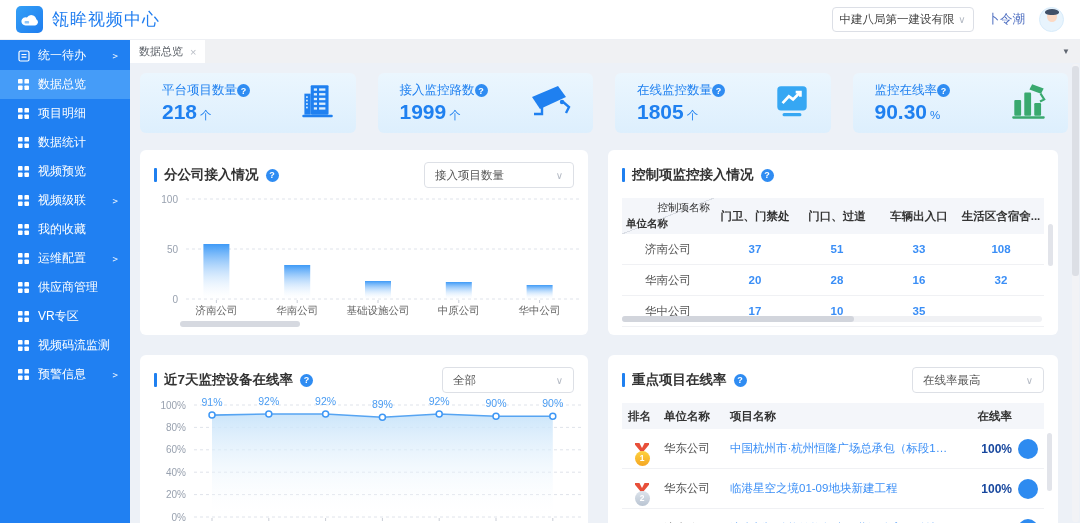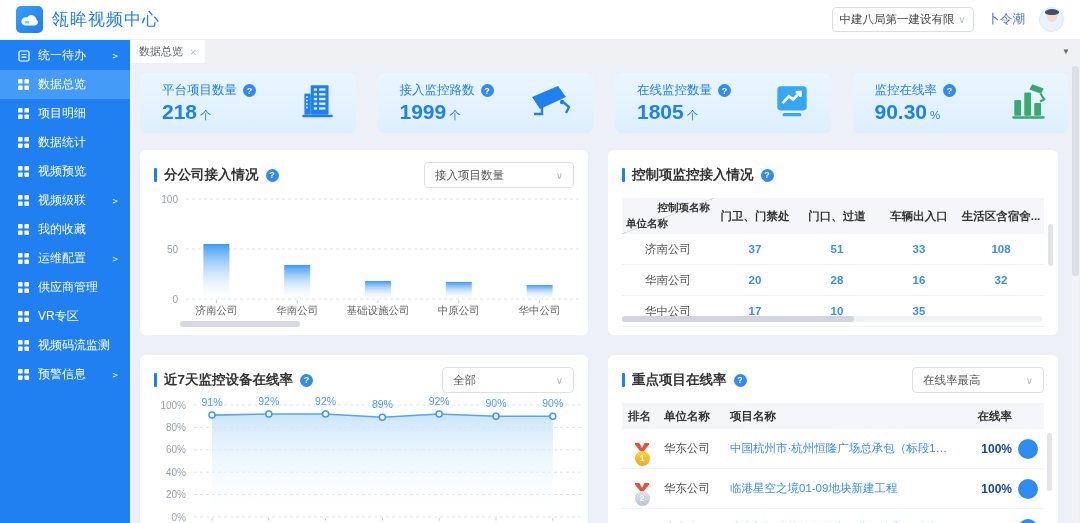--- a/index.html
+++ b/index.html
@@ -25,21 +25,21 @@
 .side-item .lbl{flex:1;white-space:nowrap;overflow:hidden}
 .side-item .arrow{font-size:9px;color:rgba(255,255,255,.9);font-family:"DejaVu Sans Mono",monospace}
 
 .tabbar{position:absolute;left:130px;top:40px;width:950px;height:23px;background:#f0f1f3;display:flex;align-items:stretch;z-index:4}
 .tab{background:#fff;display:flex;align-items:center;padding:0 9px;font-size:11px;color:#5a5f66;gap:7px;cursor:pointer}
 .tab-close{color:#b9bec6;font-size:11px;cursor:pointer}
 .tabbar-caret{margin-left:auto;align-self:center;margin-right:10px;color:#5f6670;font-size:8px;cursor:pointer}
 
 .cards{position:absolute;left:140px;top:73px;width:928px;height:60px;display:flex;gap:22px}
 .stat-card{flex:1;background:linear-gradient(180deg,#ebf6fe,#ddeffd);border-radius:6px;display:flex;align-items:center;justify-content:space-between;padding:0 18px 0 22px}
-.stat-label{font-size:12.5px;color:#1f80f0;display:flex;gap:6px;align-items:center;margin-bottom:1px}
+.stat-label{font-size:12.5px;color:#1f80f0;display:flex;gap:0;align-items:center;margin-bottom:1px}
 .stat-value{font-size:21px;font-weight:bold;color:#1f80f0;line-height:1.1}
 .stat-unit{font-size:11.5px;font-weight:normal;margin-left:3px}
 .q{width:13px;height:13px;border-radius:50%;background:#2f8cf2;color:#fff;font-size:9px;font-weight:bold;display:inline-flex;align-items:center;justify-content:center;cursor:pointer;flex:0 0 auto}
 
 .panel{position:absolute;background:#fff;border-radius:6px;padding:12px 14px;overflow:hidden}
 .p-branch{left:140px;top:150px;width:448px;height:185px}
 .p-control{left:608px;top:150px;width:450px;height:185px}
 .p-rate{left:140px;top:355px;width:448px;height:215px}
 .p-key{left:608px;top:355px;width:450px;height:215px}
 .panel-head{display:flex;align-items:center;justify-content:space-between;height:26px}
@@ -51,21 +51,21 @@
 
 .chart-svg{position:absolute;left:0}
 .hthumb{position:absolute;height:6px;border-radius:3px;background:#d6d9e0;cursor:pointer}
 .htrack{position:absolute;height:6px;border-radius:3px;background:#f0f1f4}
 .vthumb{position:absolute;width:5px;border-radius:3px;background:#e2e4ea;cursor:pointer}
 
 .ctl-table{margin-top:10px;font-size:11.5px}
 .ctl-hrow{display:grid;grid-template-columns:92px repeat(4,82px);background:#f4f6fa;height:36px}
 .ctl-h{display:flex;align-items:center;justify-content:center;font-weight:bold;color:#333;text-align:center;padding:0 2px;white-space:nowrap;overflow:hidden}
 .corner{position:relative;background:linear-gradient(to bottom right,transparent calc(50% - .5px),#d9dde4 calc(50% - .5px),#d9dde4 calc(50% + .5px),transparent calc(50% + .5px))}
-.corner .ct{position:absolute;top:3px;right:4px;font-size:10.5px;font-weight:bold;color:#333}
+.corner .ct{position:absolute;top:3px;right:4px;font-size:10.5px;font-weight:normal;color:#333}
 .corner .cb{position:absolute;bottom:3px;left:4px;font-size:10.5px;font-weight:bold;color:#333}
 .ctl-row{display:grid;grid-template-columns:92px repeat(4,82px);height:31px;border-bottom:1px solid #f0f1f4}
 .ctl-row>div{display:flex;align-items:center;justify-content:center}
 .ctl-unit{color:#555}
 .ctl-val{color:#3a8ef6;font-weight:bold}
 
 .key-table{margin-top:10px;font-size:11.5px}
 .key-hrow{display:grid;grid-template-columns:36px 66px 1fr 78px;background:#f4f6fa;height:26px;align-items:center;padding:0 6px}
 .key-hrow>div{font-weight:bold;color:#333;white-space:nowrap}
 .key-hrow>div:last-child{text-align:right;padding-right:26px}

